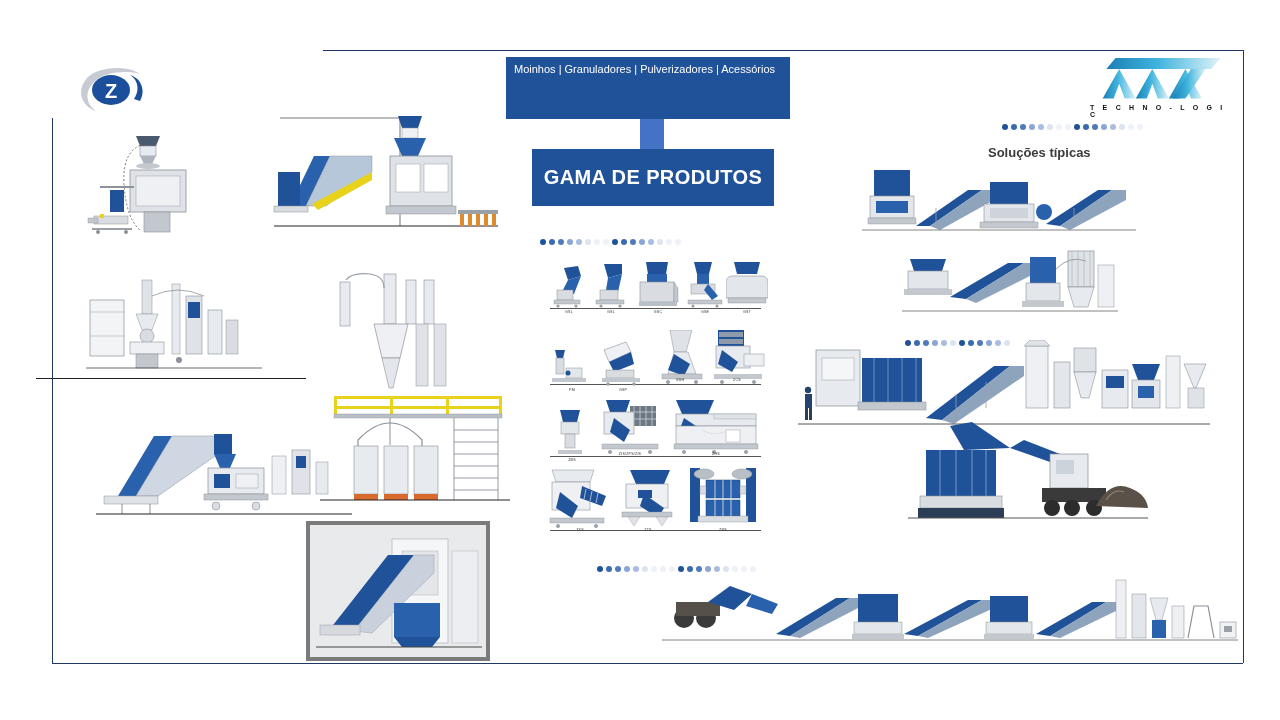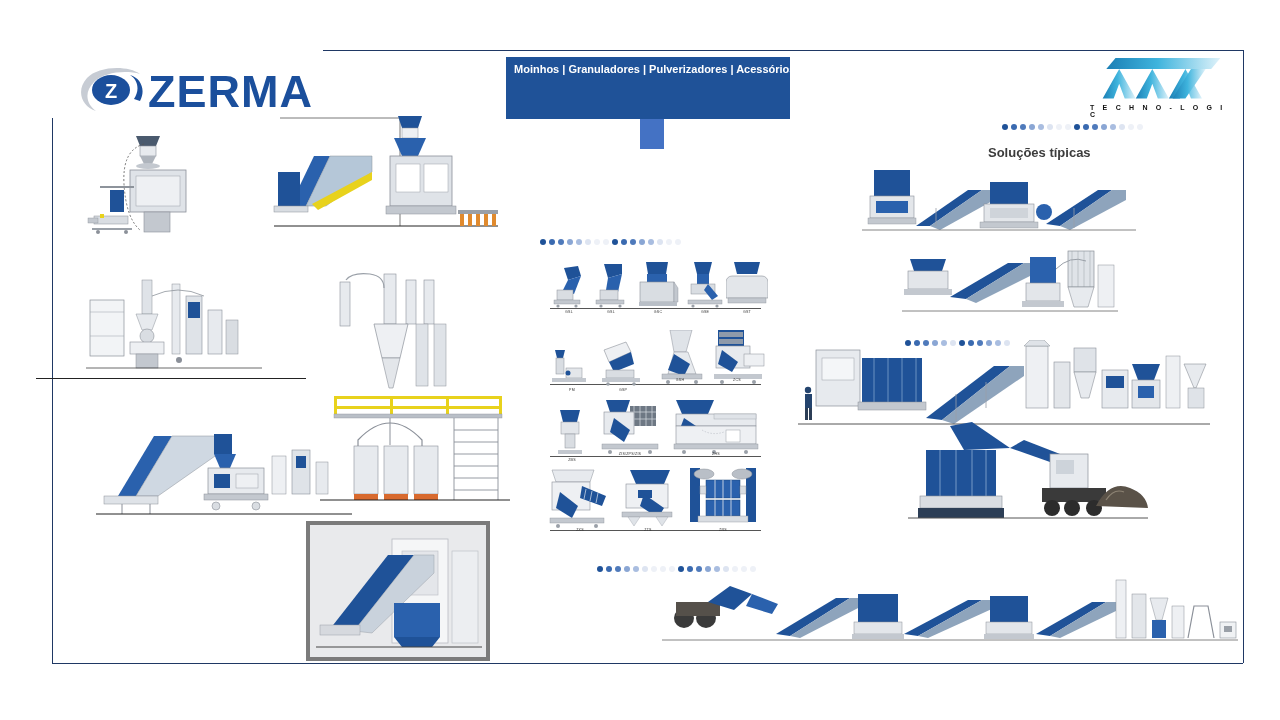--- a/index.html
+++ b/index.html
@@ -36,21 +36,21 @@
     font-family:"Liberation Sans", sans-serif;
   }
 
   
   .banner-top {
     position:absolute; left:506px; top:57px; width:284px; height:62px;
     background:#1f5298;
   }
   .banner-top .line1 {
     position:absolute; left:8px; top:6px; width:268px;
-    color:#fff; font-size:11px; font-weight:bold; white-space:nowrap;
+    color:#fff; font-size:11px; font-weight:normal; white-space:nowrap;
   }
   .banner-top .line2 {
     position:absolute; left:8px; top:23px; width:268px;
     color:#fff; font-size:21px; font-weight:bold; letter-spacing:-0.3px;
     white-space:nowrap;
   }
   .connector { position:absolute; left:640px; top:119px; width:24px; height:30px; background:#4472c4; }
   .banner-products {
     position:absolute; left:532px; top:149px; width:242px; height:57px;
     background:#1f5298; display:flex; align-items:center; justify-content:center;
@@ -93,21 +93,20 @@
   <div class="frame-bottom"></div>
   <div class="rule-left"></div>
 
   <div class="zerma-logo">
     <svg class="zerma-mark" viewBox="0 0 66 46">
       <path d="M62 6 C50 -3 20 -2 9 10 C-2 22 3 38 18 43 C8 36 6 24 16 14 C26 4 48 2 62 6 Z" fill="#c7ccd4"></path>
       <ellipse cx="33" cy="22" rx="19" ry="15" fill="#1b4f9c"></ellipse>
       <text x="33" y="30" font-size="20" font-weight="bold" fill="#ffffff" text-anchor="middle" font-family="Liberation Sans, sans-serif">Z</text>
       <path d="M52 7 C60 12 62 22 56 31 L62 33 C68 22 63 10 52 7 Z" fill="#1b4f9c"></path>
     </svg>
-    <div class="zerma-word">ZERMA</div>
   </div>
 
   <div class="aat-logo">
     <svg viewBox="0 0 160 50" width="160" height="46">
       <defs>
         <linearGradient id="aatg" x1="0" y1="0" x2="1" y2="0">
           <stop offset="0%" stop-color="#1b7fb5"></stop>
           <stop offset="45%" stop-color="#3fb4dd"></stop>
           <stop offset="100%" stop-color="#dff2fa"></stop>
         </linearGradient>
@@ -118,20 +117,23 @@
       <polygon points="94,44 112,12 130,44 118,44 112,28 106,44" fill="url(#aatg)"></polygon>
       <polygon points="118,12 134,12 112,44 98,44" fill="url(#aatg)"></polygon>
     </svg>
     <div class="aat-sub">T E C H N O - L O G I C</div>
   </div>
 
   <div class="banner-top">
     <div class="line1">Moinhos | Granuladores | Pulverizadores | Acessórios</div>
   </div>
   <div class="connector"></div>
+  <div class="banner-products">
+    <span>GAMA DE PRODUTOS</span>
+  </div>
 
   <div class="dots" id="dots-center-top" style="left:540px; top:239px;">
       <i style="background: rgb(31, 82, 152);"></i>
       <i style="background: rgb(58, 106, 176);"></i>
       <i style="background: rgb(79, 122, 187);"></i>
       <i style="background: rgb(138, 166, 212);"></i>
       <i style="background: rgb(169, 189, 224);"></i>
       <i style="background: rgb(221, 228, 241);"></i>
       <i style="background: rgb(238, 241, 247);"></i>
       <i style="background: rgb(238, 241, 247);"></i>

